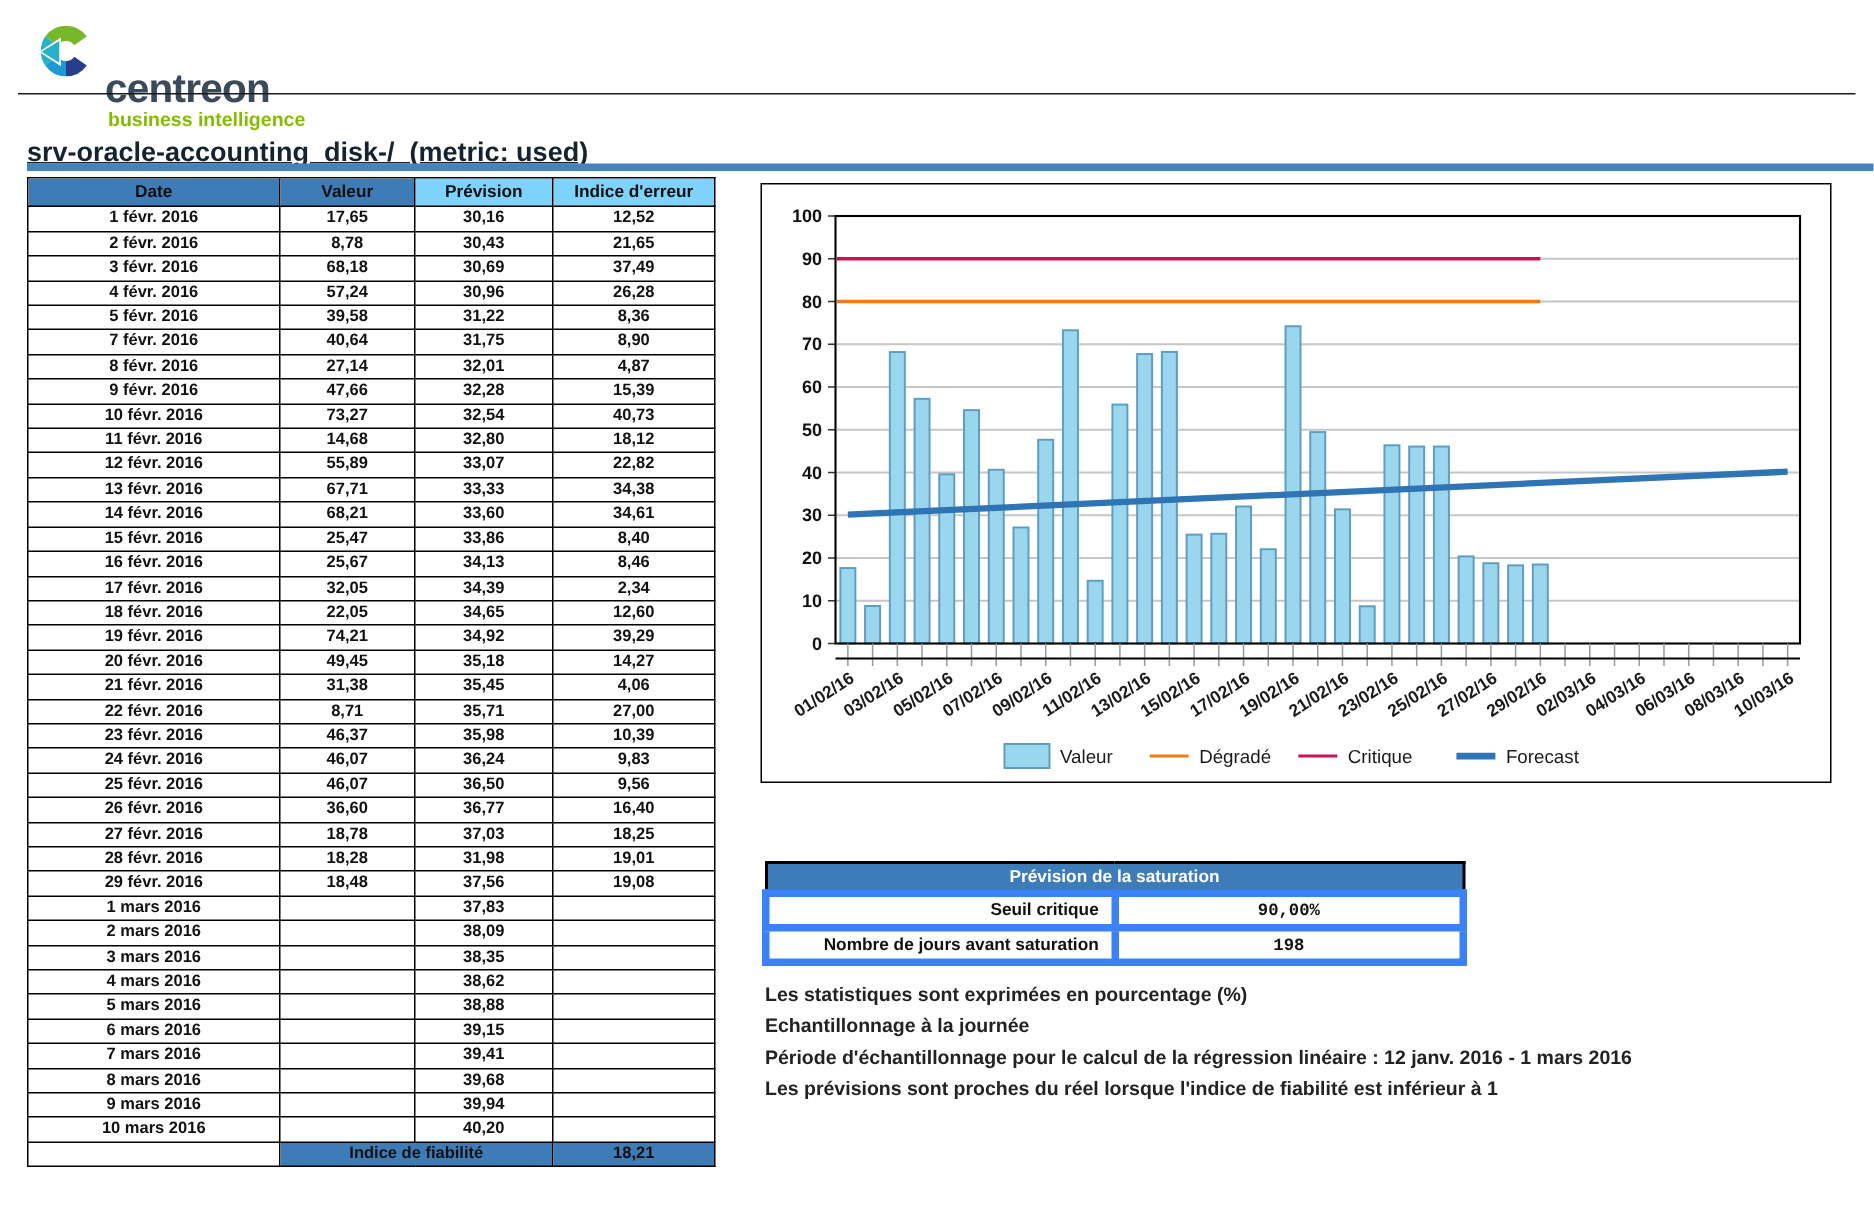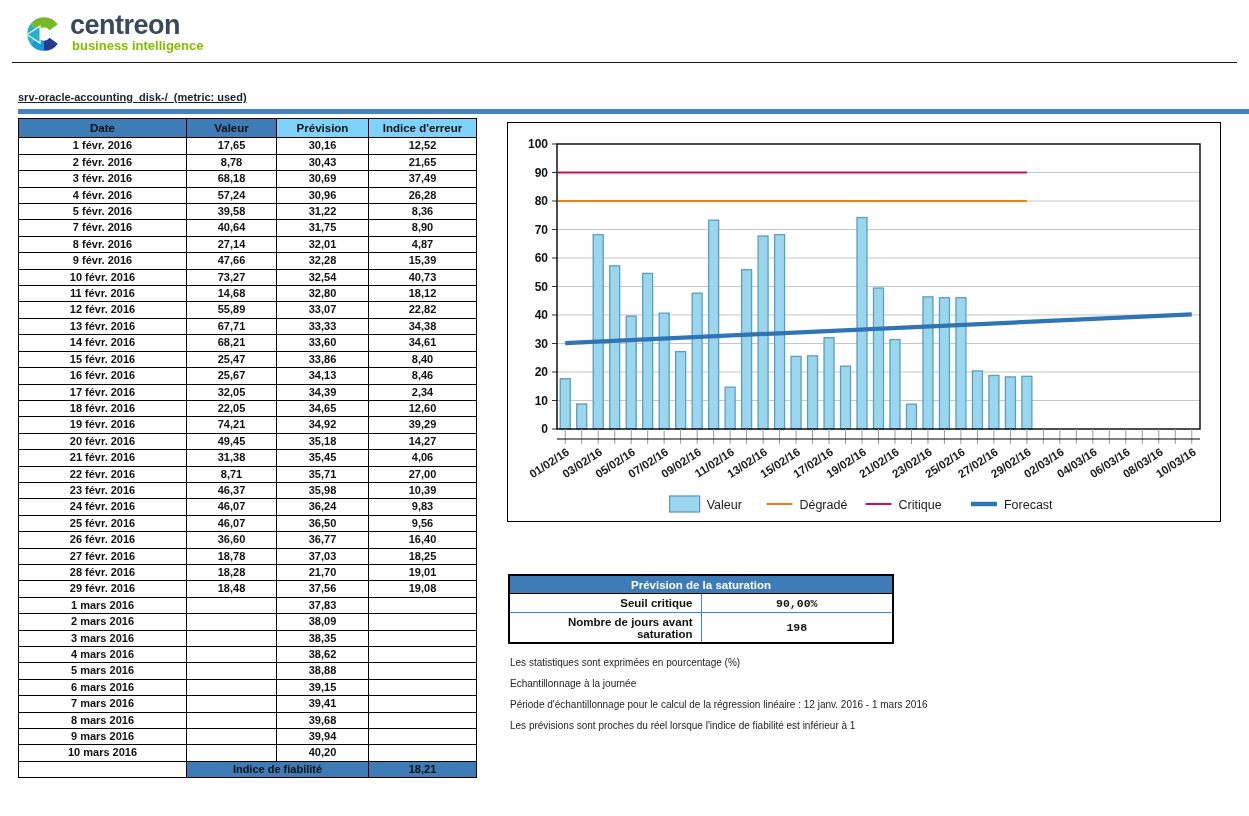--- a/index.html
+++ b/index.html
@@ -2,28 +2,28 @@
 <html style="--accent: #3E7CB8; --title-bar: #4483BD; --header-light: #A9D9F2; --header-navy: #1F3864; --logo-green: #84BD00; --logo-slate: #3A4A5A;"><head>
 <meta charset="utf-8">
 <style>
   html,body{margin:0;padding:0;background:#ffffff;}
   body{width:1249px;height:816px;position:relative;overflow:hidden;
        font-family:"Liberation Sans","DejaVu Sans",sans-serif;}
 
   
   .logo{position:absolute;left:26px;top:12px;display:flex;align-items:flex-start;}
   .logo-icon{width:36px;height:36px;margin-top:4px;}
-  .logo-textcol{margin-left:8px;}
+  .logo-textcol{margin-left:8px;margin-top:34px;}
   .wordmark{font-size:27px;font-weight:bold;letter-spacing:-0.5px;color:var(--logo-slate);line-height:27px;}
   .tagline{font-size:13px;font-weight:bold;color:var(--logo-green);line-height:14px;margin-left:2px;}
   .top-divider{position:absolute;left:12px;top:62px;width:1225px;height:0;
                border-top:1.5px solid #1a1a1a;}
 
   
-  .page-title{position:absolute;left:18px;top:91px;font-size:11px;font-weight:bold;
+  .page-title{position:absolute;left:18px;top:91px;font-size:18px;font-weight:bold;
               color:#16222e;text-decoration:underline;white-space:pre;}
   .accent-bar{position:absolute;left:18px;top:109px;width:1231px;height:5px;background:var(--title-bar);}
 
   
   table.metrics{position:absolute;left:18px;top:118px;width:458px;
                 border-collapse:collapse;table-layout:fixed;}
   table.metrics th,table.metrics td{border:1px solid #000;font-size:11px;font-weight:bold;
       line-height:13.4px;padding:1px 2px;text-align:center;color:#111;overflow:hidden;}
   table.metrics col.c-date{width:168px;}
   table.metrics col.c-val{width:90px;}
@@ -37,32 +37,32 @@
   td.foot-label{background:var(--accent);color:#ffffff;text-align:right;padding-right:8px;
                 border-right:1px solid #ffffff;font-size:11.5px;}
   td.foot-value{background:var(--accent);color:#ffffff;font-size:11.5px;}
 
   
   .chart-box{position:absolute;left:507px;top:122px;width:712px;height:398px;
              background:#ffffff;border:1.5px solid #000;}
   .chart-box svg{display:block;}
 
   
-  table.sat{position:absolute;left:508px;top:574px;width:386px;border-collapse:collapse;
+  table.sat{position:absolute;left:508px;top:574px;width:470px;border-collapse:collapse;
             table-layout:fixed;border:2px solid #000;}
   table.sat th{background:var(--accent);color:#fff;font-size:11.5px;font-weight:bold;
                border:1px solid #000;padding:2.5px;}
-  table.sat td{border:1px solid #3b82f6;font-size:11.5px;font-weight:bold;color:#111;
+  table.sat td{border:5px solid #3b82f6;font-size:11.5px;font-weight:bold;color:#111;
                padding:2.5px 4px;background:#fff;}
   table.sat td.lab{text-align:right;padding-right:8px;width:263px;}
   table.sat td.val{text-align:center;font-family:Liberation Mono, monospace;}
 
   
   .notes{position:absolute;left:510px;top:652px;}
-  .note-line{font-size:10px;font-weight:normal;color:#222;line-height:21px;white-space:pre;}
+  .note-line{font-size:13px;font-weight:bold;color:#222;line-height:21px;white-space:pre;}
 </style>
 </head>
 <body>
 
 <div>
 
   <div class="logo">
     <svg class="logo-icon" viewBox="0 0 32 32">
       <path d="M 24.6 10 A 10.5 10.5 0 0 0 7.4 10" fill="none" stroke="#76B82A" stroke-width="9"></path>
       <path d="M 7.4 10 A 10.5 10.5 0 0 0 7.4 22" fill="none" stroke="#28B0C8" stroke-width="9"></path>
@@ -249,21 +249,21 @@
         </tr>
         <tr>
           <td>27 févr. 2016</td>
           <td>18,78</td>
           <td>37,03</td>
           <td>18,25</td>
         </tr>
         <tr>
           <td>28 févr. 2016</td>
           <td>18,28</td>
-          <td>21,70</td>
+          <td>31,98</td>
           <td>19,01</td>
         </tr>
         <tr>
           <td>29 févr. 2016</td>
           <td>18,48</td>
           <td>37,56</td>
           <td>19,08</td>
         </tr>
         <tr>
           <td>1 mars 2016</td>

